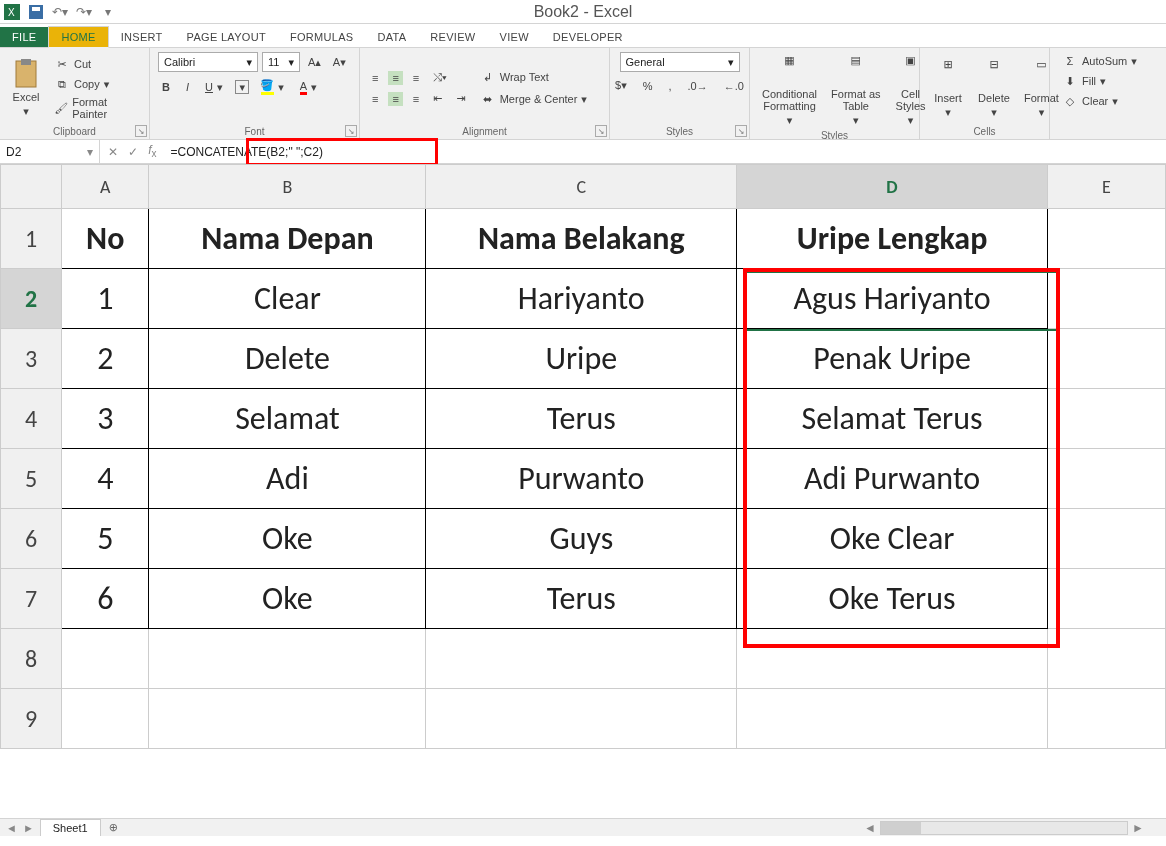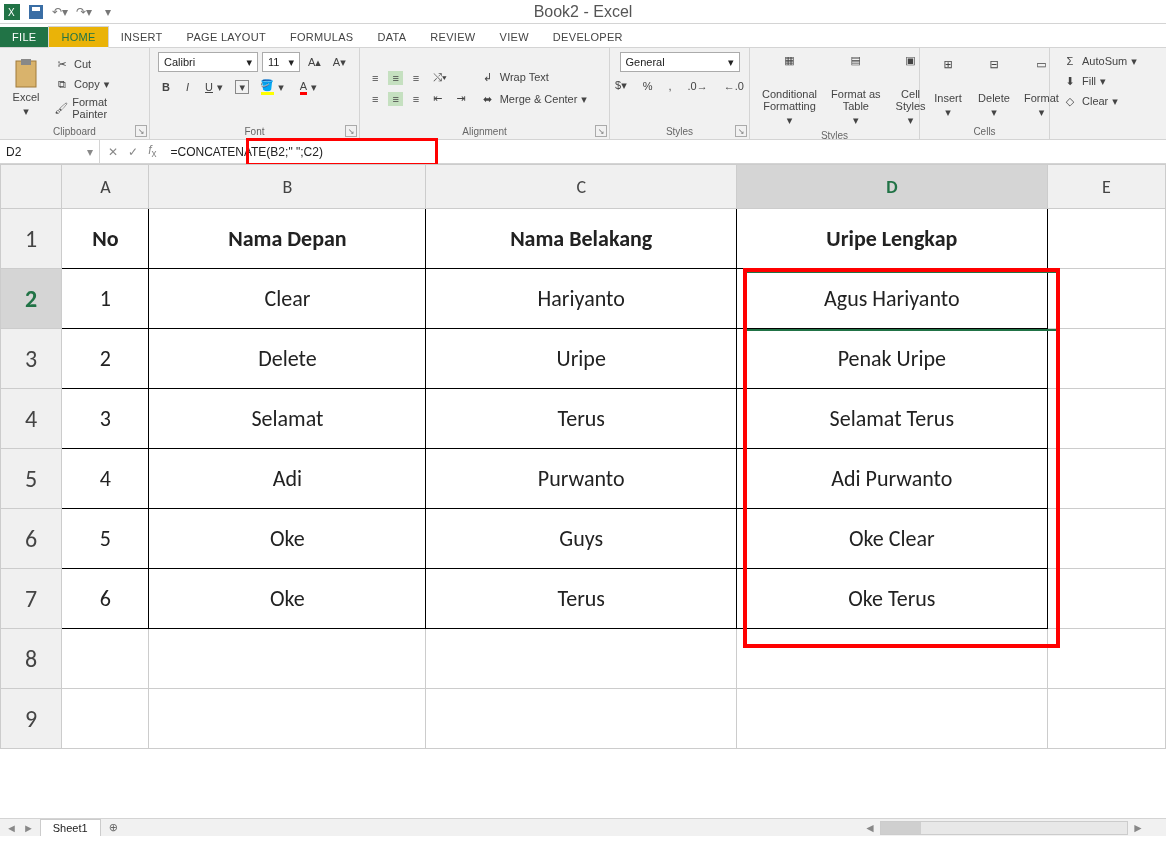--- a/index.html
+++ b/index.html
@@ -33,21 +33,21 @@
   .fx-icons { display: flex; align-items: center; padding: 0 8px; gap: 10px; color: #888; }
   .fx-input { flex: 1; display: flex; align-items: center; padding: 0 6px; font-size: 12px; font-family: Calibri, sans-serif; }
   .fx-highlight { position: absolute; border: 3px solid #ff0000; height: 28px; pointer-events: none; }
   
   .grid-wrap { position: absolute; top: 164px; left: 0; right: 0; bottom: 28px; overflow: hidden; background: #fff; }
   .grid { border-collapse: collapse; }
   .colhdr, .rowhdr, .corner { background: #f0f0f0; border: 1px solid #ccc; color: #444; text-align: center; font-size: 18px; font-family: Calibri, sans-serif; }
   .colhdr { height: 44px; }
   .rowhdr { width: 60px; height: 60px; font-size: 24px; }
   .colhdr.sel, .rowhdr.sel { background: #d5d5d5; font-weight: bold; color: #217346; }
-  .cell { border: 1px solid #ccc; font-family: Calibri, sans-serif; font-size: 22px; text-align: center; height: 60px; padding: 0 8px; background: #fff; }
+  .cell { border: 1px solid #ccc; font-family: Calibri, sans-serif; font-size: 32px; text-align: center; height: 60px; padding: 0 8px; background: #fff; }
   .hdr-row .cell { font-weight: bold; }
   .data-border { border: 1px solid #000; }
   .red-box { position: absolute; border: 4px solid #ff0000; pointer-events: none; }
   .cell-select { position: absolute; border: 2px solid #217346; pointer-events: none; }
   
   .sheet-tabs { position: absolute; bottom: 10px; left: 0; right: 0; height: 18px; background: #f1f1f1; display: flex; align-items: center; font-size: 11px; border-top: 1px solid #d4d4d4; }
   .sheet-nav { padding: 0 6px; color: #888; display: flex; gap: 6px; }
   .sheet-tab { background: #fff; border: 1px solid #ccc; border-bottom: none; padding: 2px 12px; font-size: 11px; }
   .sheet-add { padding: 0 8px; color: #666; }
   .hscroll { position: absolute; bottom: 10px; right: 18px; left: 860px; height: 18px; background: #f1f1f1; border-top: 1px solid #d4d4d4; display:flex; align-items:center; }

